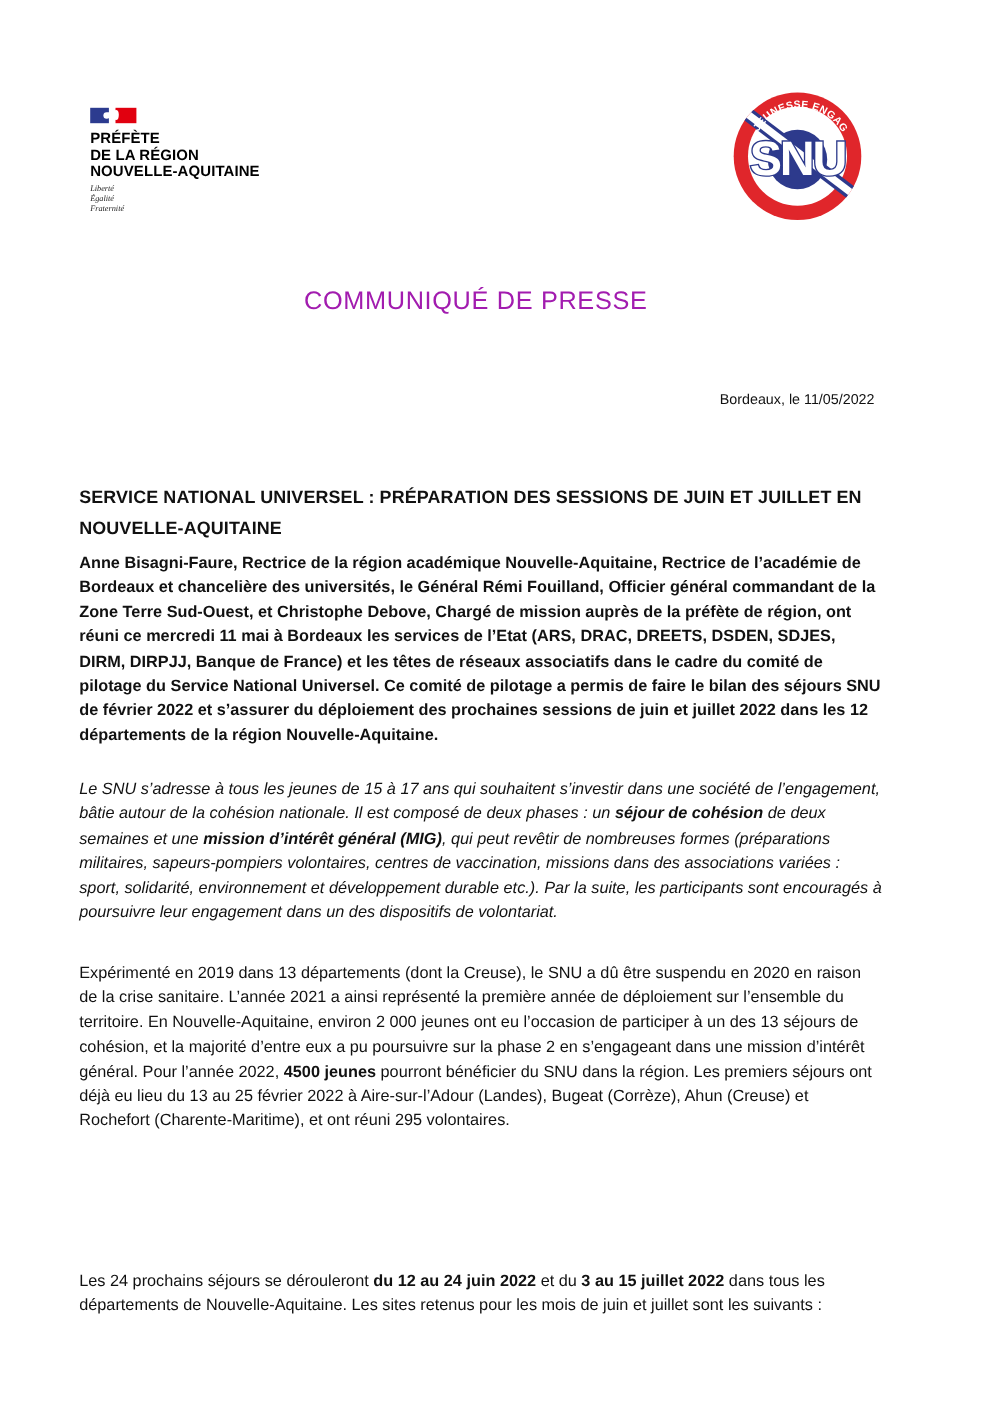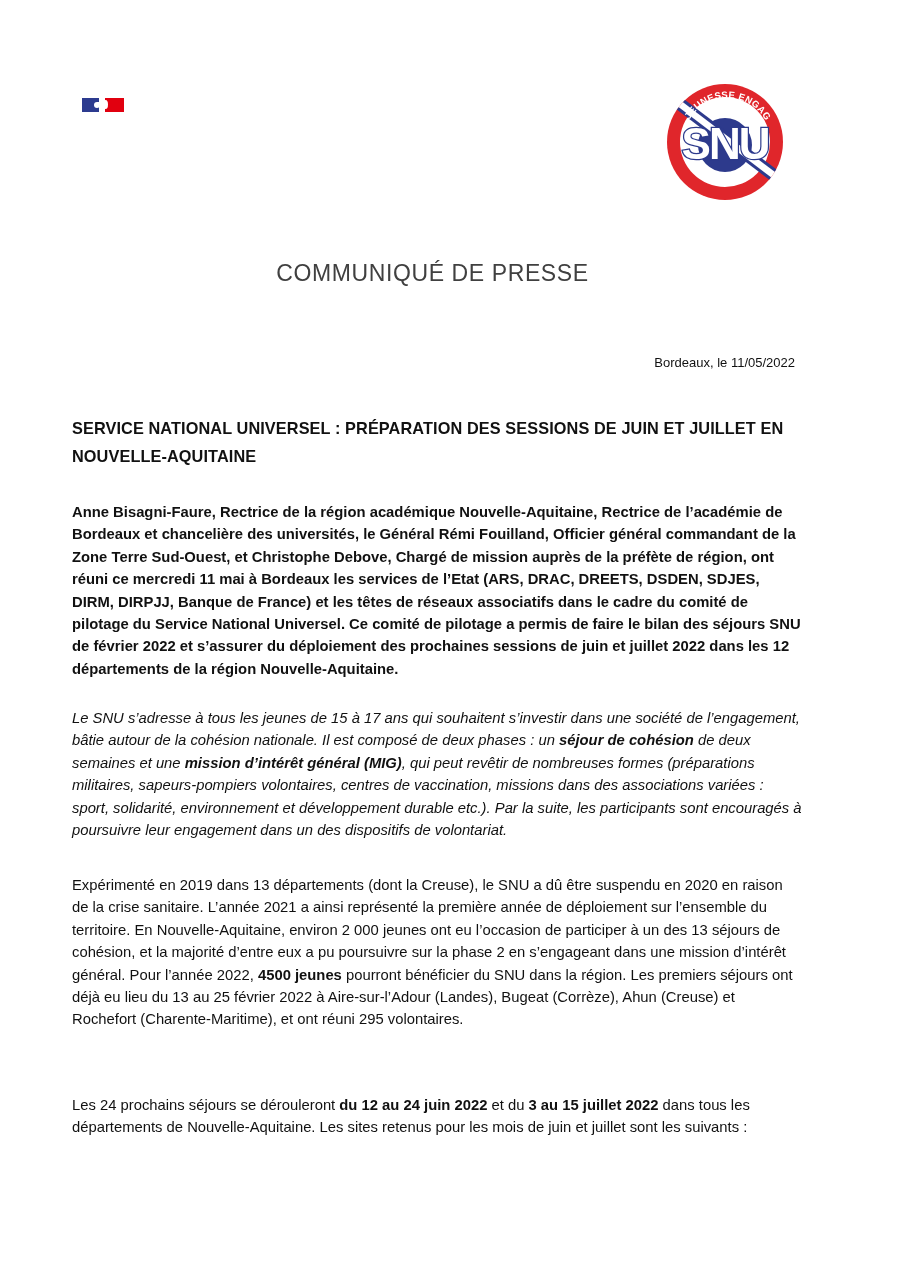--- a/index.html
+++ b/index.html
@@ -10,39 +10,49 @@
   .mar-blue { width: 17px; height: 14px; background: #2c3b8f; position: relative; }
   .mar-blue::after { content: ""; position: absolute; right: -1px; top: 4px; width: 6px; height: 6px; background: #fff; border-radius: 50% 0 50% 50%; }
   .mar-red { width: 19px; height: 14px; background: #e1000f; position: relative; }
   .mar-red::before { content: ""; position: absolute; left: -2px; top: 2px; width: 5px; height: 9px; background: #fff; border-radius: 50%; }
   .pref-title { font-weight: bold; font-size: 13.6px; line-height: 15px; letter-spacing: 0.1px; margin-top: 5px; color: #000; }
   .devise { font-family: "Liberation Serif", serif; font-style: italic; font-size: 7.5px; line-height: 9px; margin-top: 4px; color: #222; }
 
   .snu-logo { position: absolute; left: 664px; top: 83px; width: 122px; height: 118px; }
 
   .doc-title { position: absolute; left: 0; width: 865px; top: 260px; text-align: center;
-               font-size: 23px; letter-spacing: 0.6px; color: #404040; }
+               font-size: 23px; letter-spacing: 0.6px; color: #a21caf; }
   .date { position: absolute; right: 102px; top: 355px; font-size: 13px; color: #111; margin-left: 32px; }
 
   .content { position: absolute; left: 72px; width: 730px; }
-  .headline { top: 414px; font-weight: bold; font-size: 16.3px; line-height: 28px; letter-spacing: 0.1px; }
+  .headline { top: 438px; font-weight: bold; font-size: 16.3px; line-height: 28px; letter-spacing: 0.1px; }
   .para { font-size: 14.8px; line-height: 22.4px; margin-top: 11px; }
   .p1 { top: 490px; font-weight: bold; }
   .p2 { top: 696px; font-style: italic; }
   .p3 { top: 863px; }
-  .p4 { top: 1083px; }
+  .p4 { top: 1143px; }
   b { font-weight: bold; }
 </style>
 </head>
 <body>
 
 <div class="logo-pref">
   <div class="marianne">
     <div class="mar-blue"></div>
       <div class="mar-red"></div>
+  </div>
+  <div class="pref-title">
+    <div>PRÉFÈTE</div>
+    <div>DE LA RÉGION</div>
+    <div>NOUVELLE-AQUITAINE</div>
+  </div>
+  <div class="devise">
+    <div>Liberté</div>
+    <div>Égalité</div>
+    <div>Fraternité</div>
   </div>
 </div>
 
 <div class="snu-logo">
   <svg width="122" height="118" viewBox="0 0 122 118">
     <defs>
       <clipPath id="ring">
           <circle cx="61" cy="59" r="58"></circle>
         </clipPath>
       <path id="arcpath" d="M 22 44 A 44 44 0 0 1 102 38"></path>

